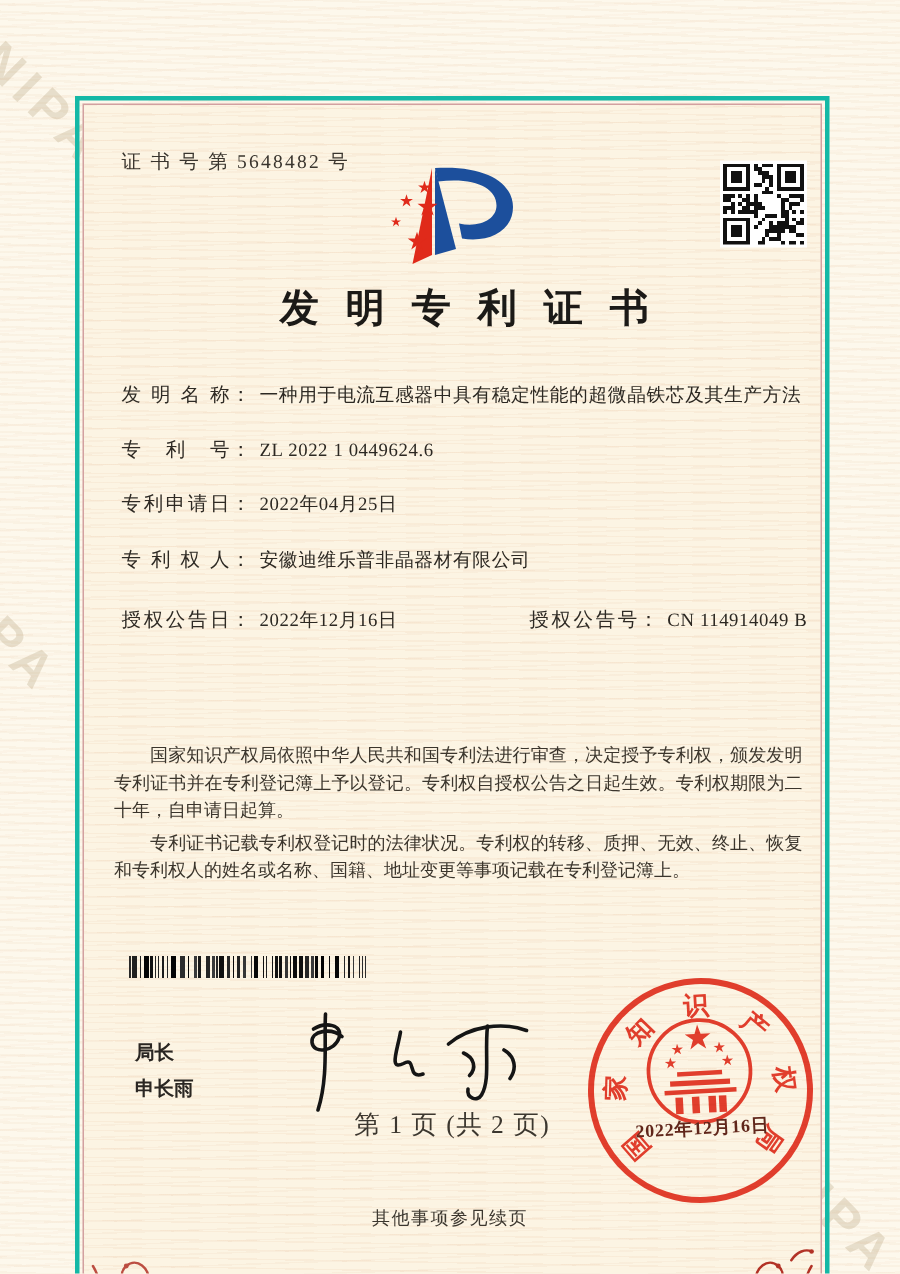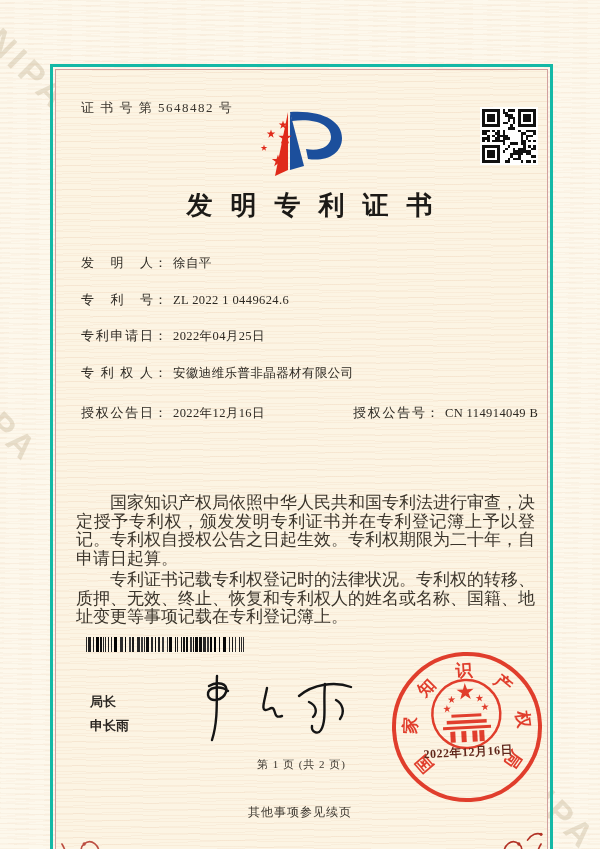--- a/index.html
+++ b/index.html
@@ -59,21 +59,21 @@
     display:inline-block;width:72px;font-size:13px;vertical-align:bottom;
     text-align:justify;text-align-last:justify;color:#2e2a24;
   }
   .fcolon{display:inline-block;margin:0 6px 0 1px;font-size:13px;}
   .fvalue{font-size:12.5px;letter-spacing:0.4px;color:#2c2822;}
   .frow-double{display:flex;align-items:flex-end;}
   .pair2{margin-left:88px;}
 
   .paras{position:absolute;left:20px;right:12px;top:424px;}
   .paras p{
-    margin:0 0 3px 0;font-size:17px;line-height:18.5px;color:#3b352c;
+    margin:0 0 3px 0;font-size:12px;line-height:18.5px;color:#3b352c;
     text-indent:2em;text-align:justify;
   }
 
   .barcode{position:absolute;left:30px;top:567px;width:158px;height:15px;}
   .barcode svg{width:100%;height:100%;display:block;}
 
   .director{
     position:absolute;left:34px;top:620px;
     font-family:"Liberation Sans","DejaVu Sans",sans-serif;
     font-weight:bold;font-size:13px;line-height:24px;color:#2a2622;
@@ -97,22 +97,22 @@
   .seal-date{
     position:absolute;left:0;right:0;top:92px;text-align:center;
     font-size:12px;font-weight:bold;letter-spacing:0.5px;color:#54150a;
   }
 
   .ornament{position:absolute;bottom:5px;width:58px;height:66px;}
   .ornament-right{right:4px;}
   .ornament-left{left:4px;transform:scaleX(-1);opacity:0.85;}
 
   .page-no{
-    position:absolute;left:0;right:0;top:687px;text-align:center;
-    font-size:11px;letter-spacing:1px;color:#3c372f;
+    position:absolute;left:0;right:0;top:668px;text-align:center;
+    font-size:17px;letter-spacing:1px;color:#3c372f;
   }
   .footer-note{
     position:absolute;left:0;right:0;top:804px;text-align:center;z-index:2;
     font-size:12px;letter-spacing:1px;color:#3c372f;
   }
 </style>
 </head>
 <body>
 
 <div class="watermark wm1">CNIPA</div>
@@ -273,21 +273,21 @@
           <rect x="0" y="14" width="7" height="7" fill="#111"></rect>
           <rect x="1" y="15" width="5" height="5" fill="#fff"></rect>
           <rect x="2" y="16" width="3" height="3" fill="#111"></rect>
         </svg>
     </div>
 
     <div class="title">发明专利证书</div>
 
     <div class="fields">
       <div class="frow">
-        <span class="flabel">发明人</span><span class="fcolon">：</span><span class="fvalue">徐自平</span>
+        <span class="flabel">发明名称</span><span class="fcolon">：</span><span class="fvalue">一种用于电流互感器中具有稳定性能的超微晶铁芯及其生产方法</span>
       </div>
       <div class="frow">
         <span class="flabel">专利号</span><span class="fcolon">：</span><span class="fvalue">ZL 2022 1 0449624.6</span>
       </div>
       <div class="frow">
         <span class="flabel">专利申请日</span><span class="fcolon">：</span><span class="fvalue">2022年04月25日</span>
       </div>
       <div class="frow">
         <span class="flabel">专利权人</span><span class="fcolon">：</span><span class="fvalue">安徽迪维乐普非晶器材有限公司</span>
       </div>

